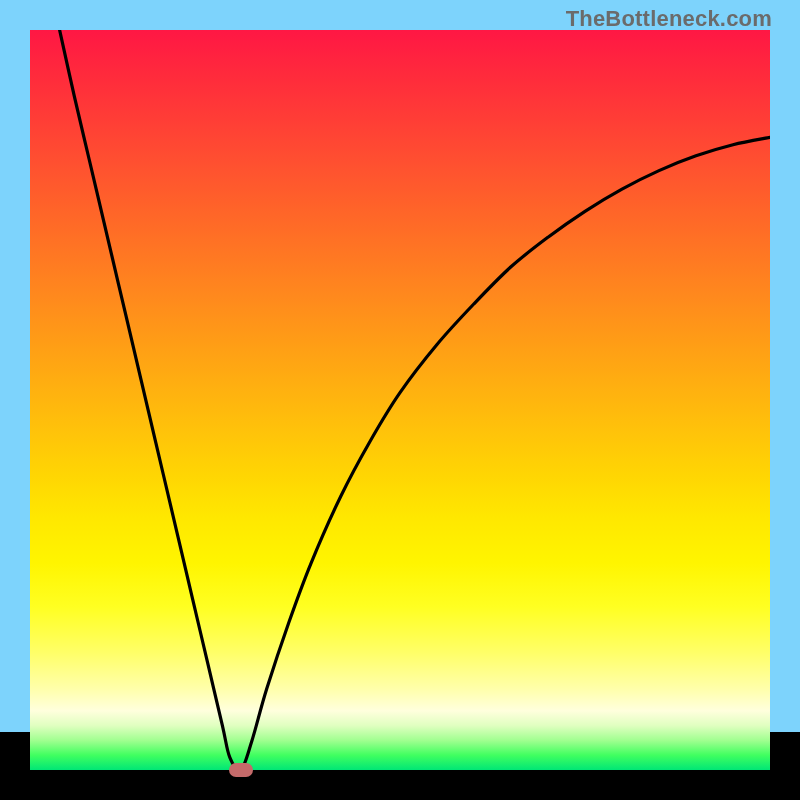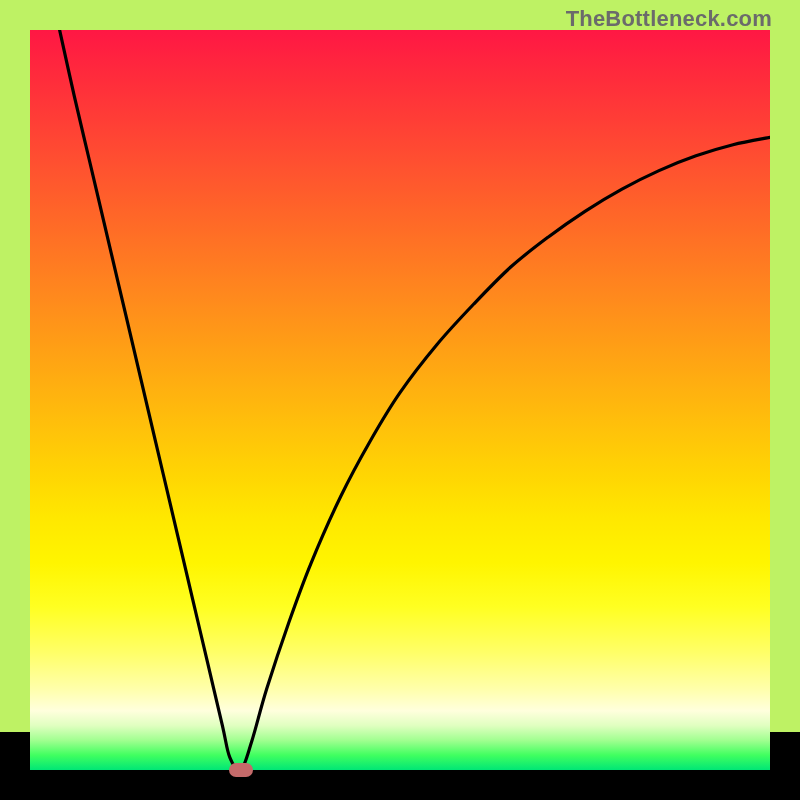--- a/index.html
+++ b/index.html
@@ -1,21 +1,21 @@
 <!DOCTYPE html>
 <html><head>
 <meta charset="utf-8">
 <style>
   * { margin: 0; padding: 0; box-sizing: border-box; }
   html, body { width: 800px; height: 800px; overflow: hidden; background: #000; }
   .frame {
     position: relative;
     width: 800px;
     height: 732px;
-    background: #bef264;
+    background: #7dd3fc;
     text-align: right;
   }
   .plot-area {
     position: absolute;
     left: 30px;
     top: 30px;
     width: 740px;
     height: 740px;
     background: linear-gradient(to bottom,
       #ff1744 0%,

